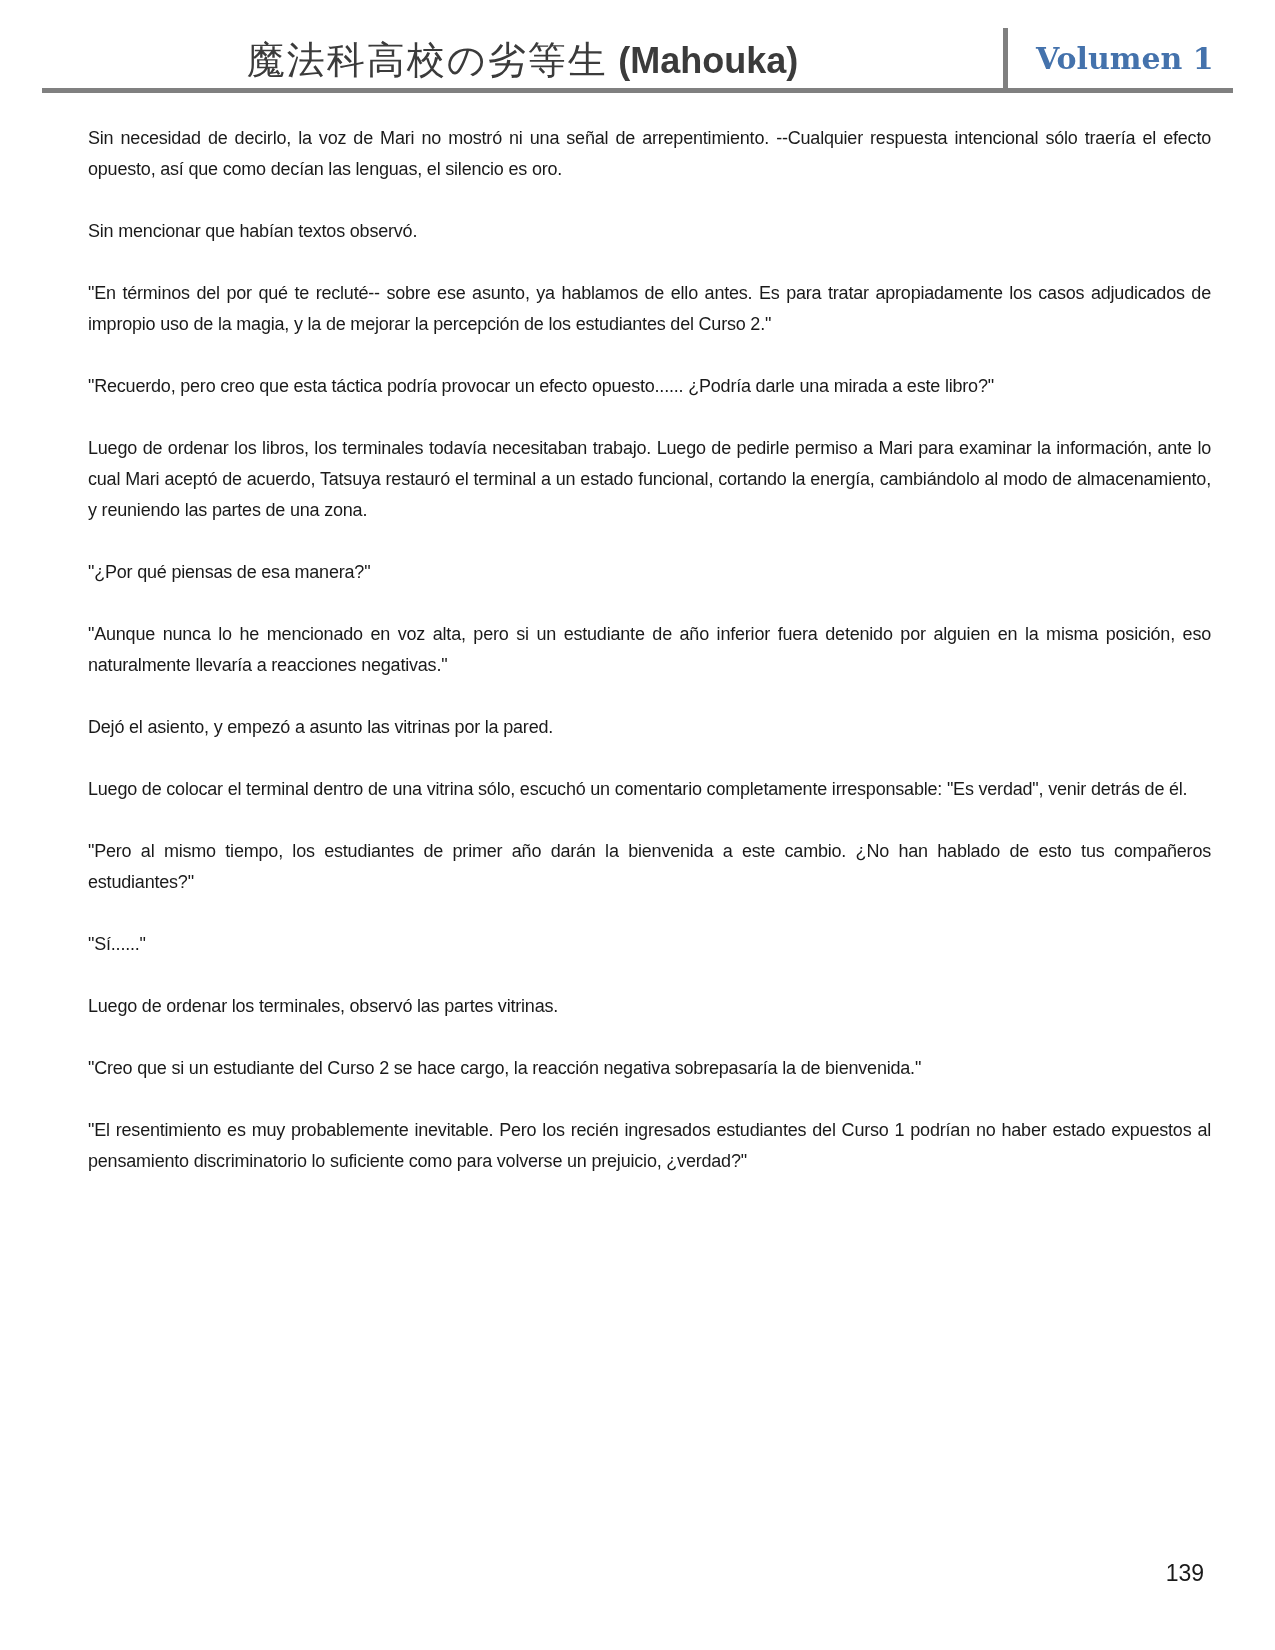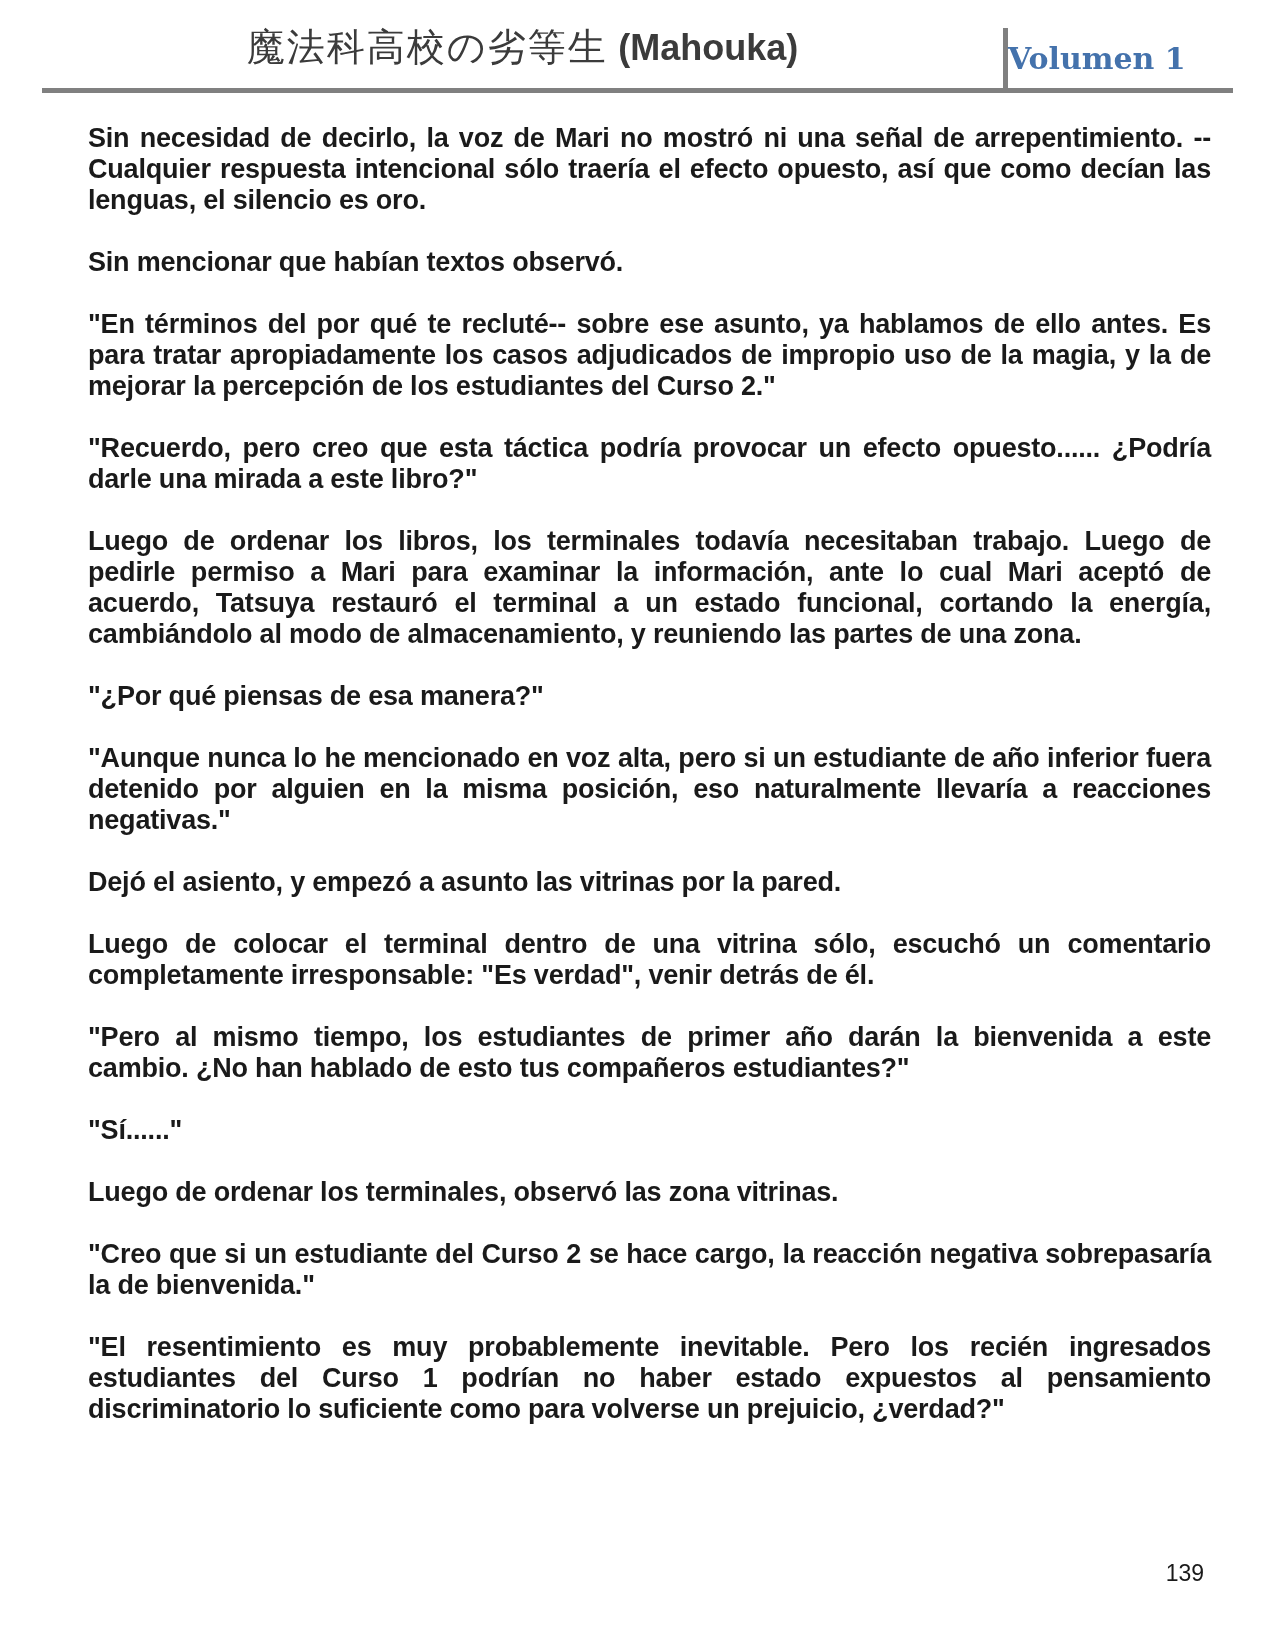--- a/index.html
+++ b/index.html
@@ -16,21 +16,21 @@
   
   .page-header {
     margin: 0 42px;
     height: 88px;
     display: flex;
     align-items: flex-end;
   }
   .title-cell {
     flex: 1 1 auto;
     text-align: center;
-    padding-bottom: 19px;
+    padding-bottom: 6px;
   }
   .page-title {
     margin: 0;
     font-size: 38px;
     font-weight: 400;
     color: var(--title-color, #3b3b3b);
     white-space: nowrap;
     line-height: 1.1;
   }
   .title-jp {
@@ -42,44 +42,43 @@
     font-weight: 700;
     font-size: 36px;
   }
   .volume-cell {
     width: 230px;
     flex: 0 0 auto;
     height: 60px;
     border-left: 5px solid var(--rule-color, #808080);
     display: flex;
     align-items: center;
-    padding-left: 0;
+    padding-left: 28px;
     box-sizing: border-box;
   }
   .volume-label {
     font-family: "DejaVu Serif", serif;
     font-weight: 700;
     font-size: 30px;
     color: var(--accent-color, #4472ac);
     white-space: nowrap;
   }
   .header-rule {
     height: 5px;
     background: var(--rule-color, #808080);
     margin: 0 42px;
   }
 
   
   .page-body {
     margin: 30px 64px 0 88px;
-    font-size: 27px;
+    font-size: 18px;
     line-height: 31px;
     letter-spacing: -0.2px;
     text-align: justify;
-    font-weight: bold;
   }
   .page-body p {
     margin: 0 0 31px 0;
   }
 
   
   .page-footer {
     position: absolute;
     top: 1560px;
     right: 71px;
@@ -108,20 +107,20 @@
     <p>Sin mencionar que habían textos observó.</p>
     <p>"En términos del por qué te recluté-- sobre ese asunto, ya hablamos de ello antes. Es para tratar apropiadamente los casos adjudicados de impropio uso de la magia, y la de mejorar la percepción de los estudiantes del Curso 2."</p>
     <p>"Recuerdo, pero creo que esta táctica podría provocar un efecto opuesto...... ¿Podría darle una mirada a este libro?"</p>
     <p>Luego de ordenar los libros, los terminales todavía necesitaban trabajo. Luego de pedirle permiso a Mari para examinar la información, ante lo cual Mari aceptó de acuerdo, Tatsuya restauró el terminal a un estado funcional, cortando la energía, cambiándolo al modo de almacenamiento, y reuniendo las partes de una zona.</p>
     <p>"¿Por qué piensas de esa manera?"</p>
     <p>"Aunque nunca lo he mencionado en voz alta, pero si un estudiante de año inferior fuera detenido por alguien en la misma posición, eso naturalmente llevaría a reacciones negativas."</p>
     <p>Dejó el asiento, y empezó a asunto las vitrinas por la pared.</p>
     <p>Luego de colocar el terminal dentro de una vitrina sólo, escuchó un comentario completamente irresponsable: "Es verdad", venir detrás de él.</p>
     <p>"Pero al mismo tiempo, los estudiantes de primer año darán la bienvenida a este cambio. ¿No han hablado de esto tus compañeros estudiantes?"</p>
     <p>"Sí......"</p>
-    <p>Luego de ordenar los terminales, observó las zona vitrinas.</p>
+    <p>Luego de ordenar los terminales, observó las partes vitrinas.</p>
     <p>"Creo que si un estudiante del Curso 2 se hace cargo, la reacción negativa sobrepasaría la de bienvenida."</p>
     <p>"El resentimiento es muy probablemente inevitable. Pero los recién ingresados estudiantes del Curso 1 podrían no haber estado expuestos al pensamiento discriminatorio lo suficiente como para volverse un prejuicio, ¿verdad?"</p>
   </main>
 
 <footer class="page-footer">
   <span>139</span>
 </footer>
 
 </body></html>

